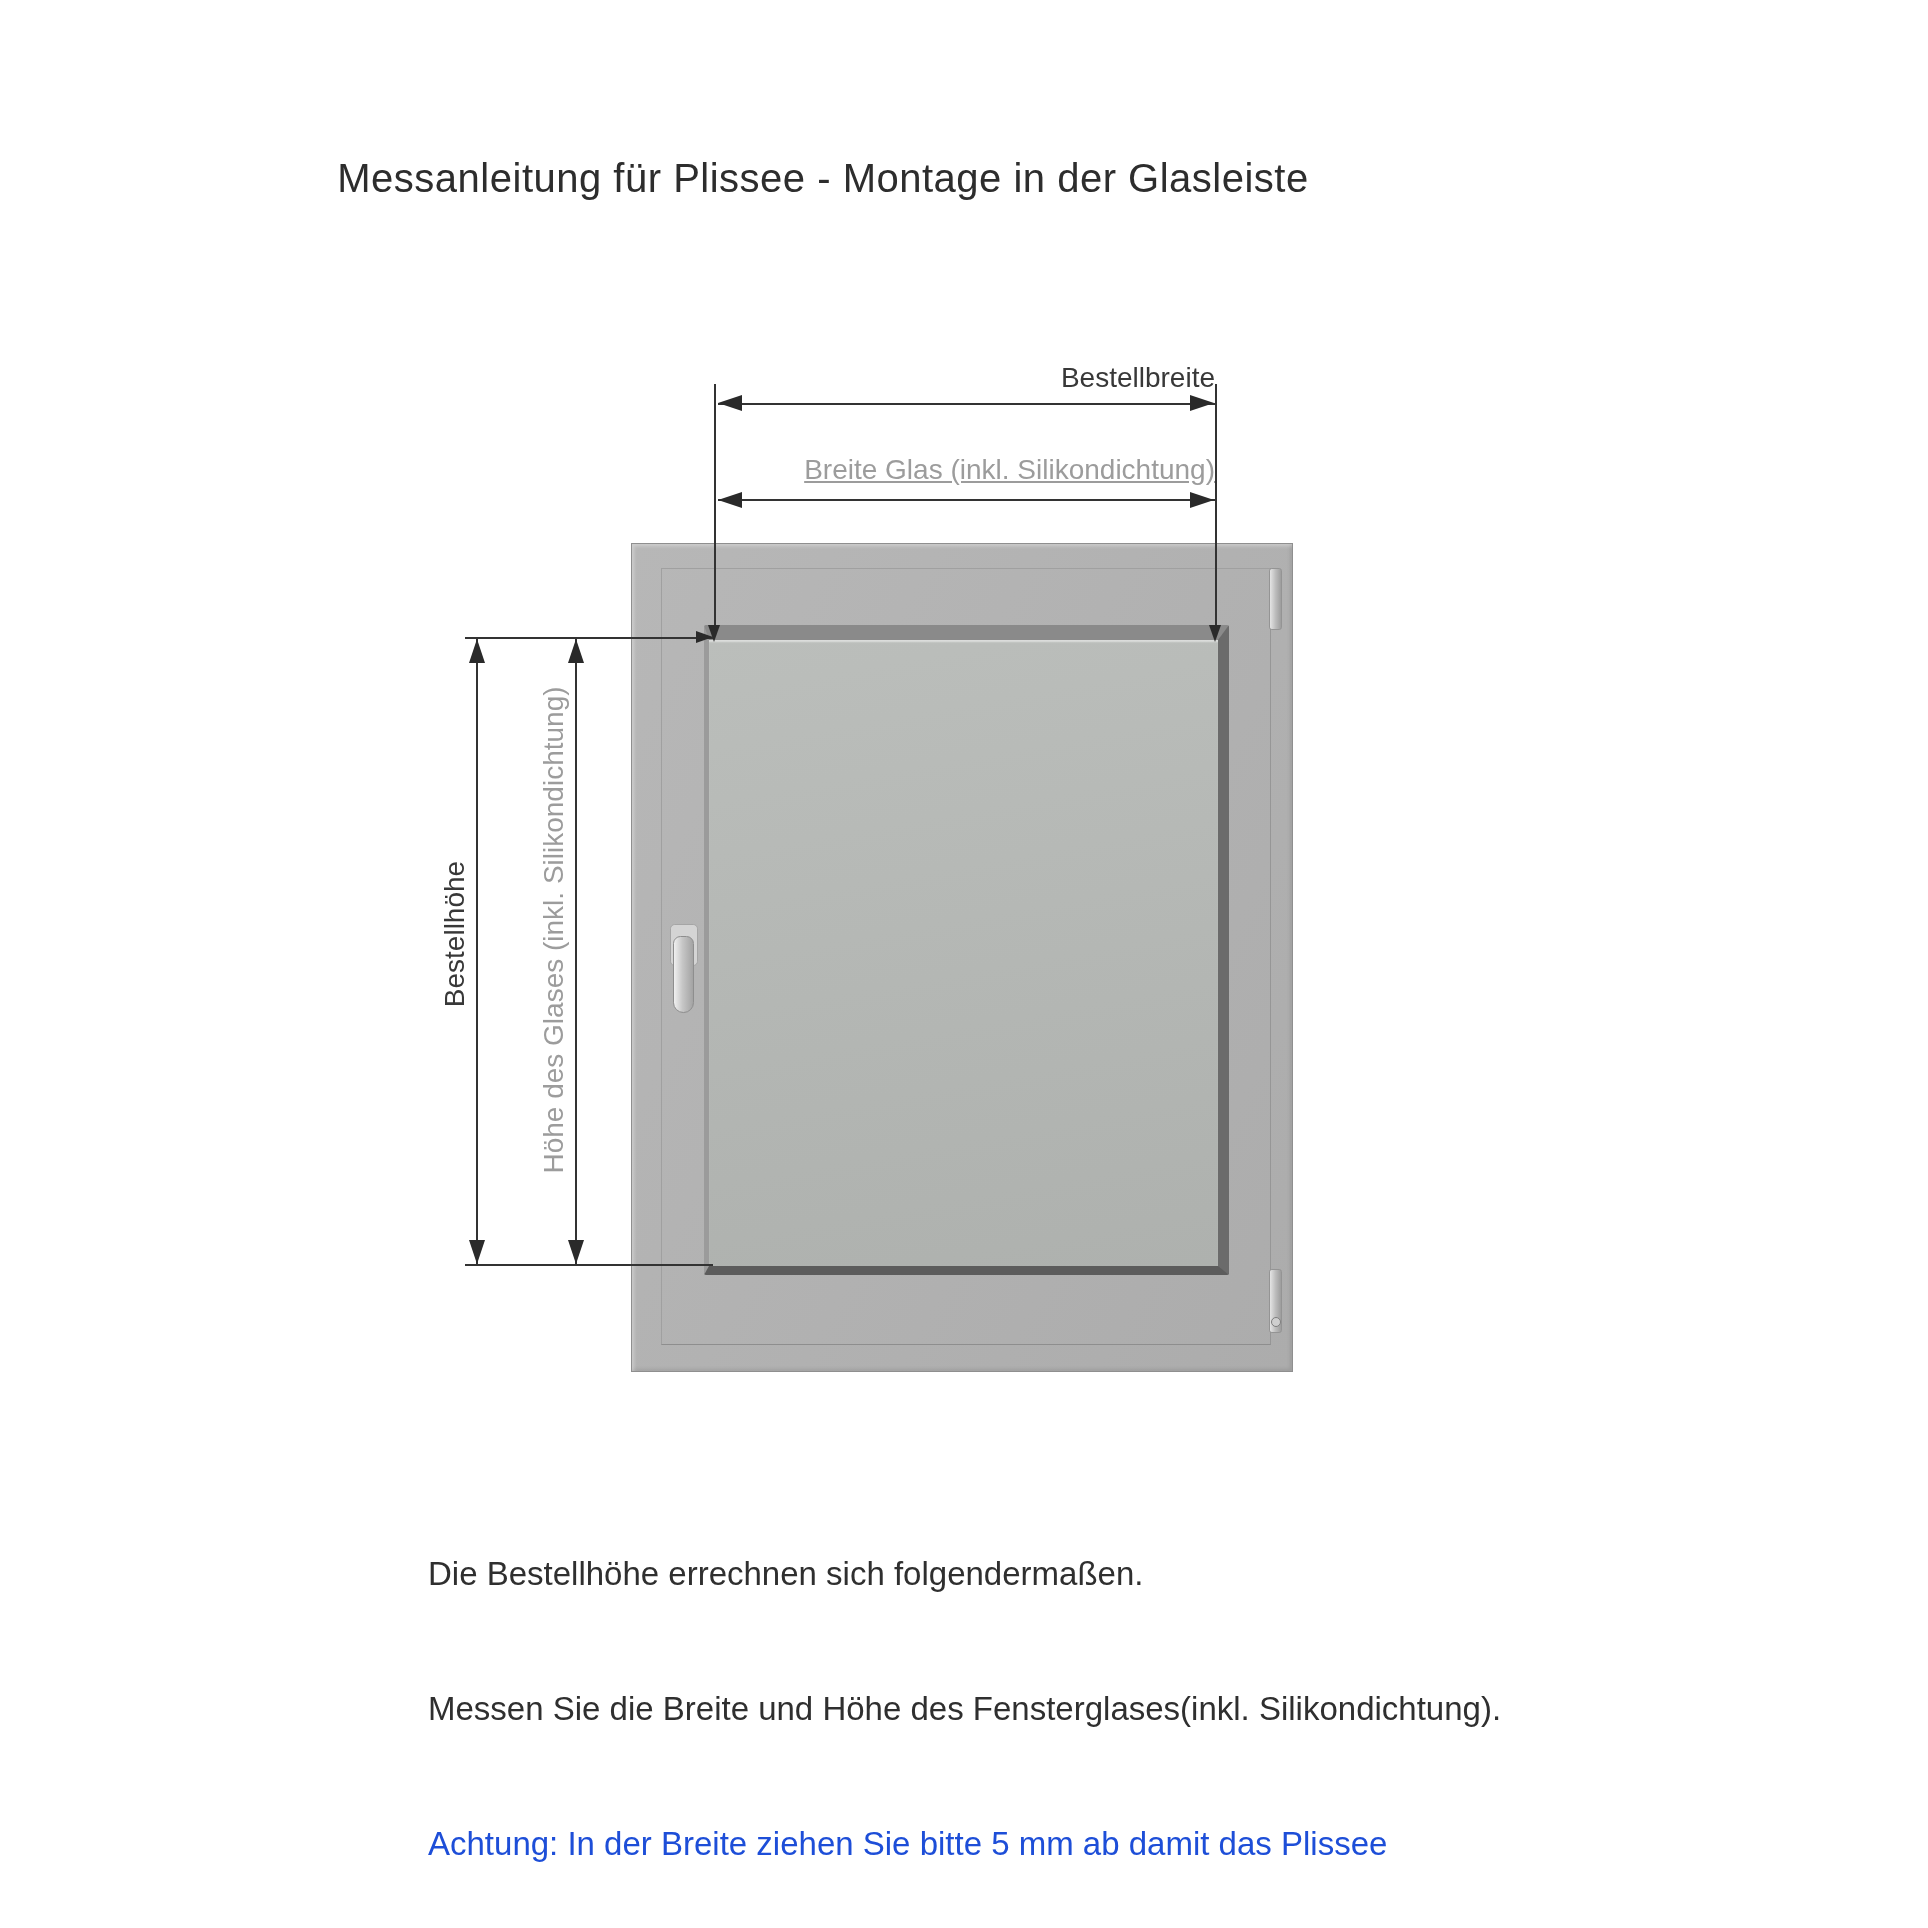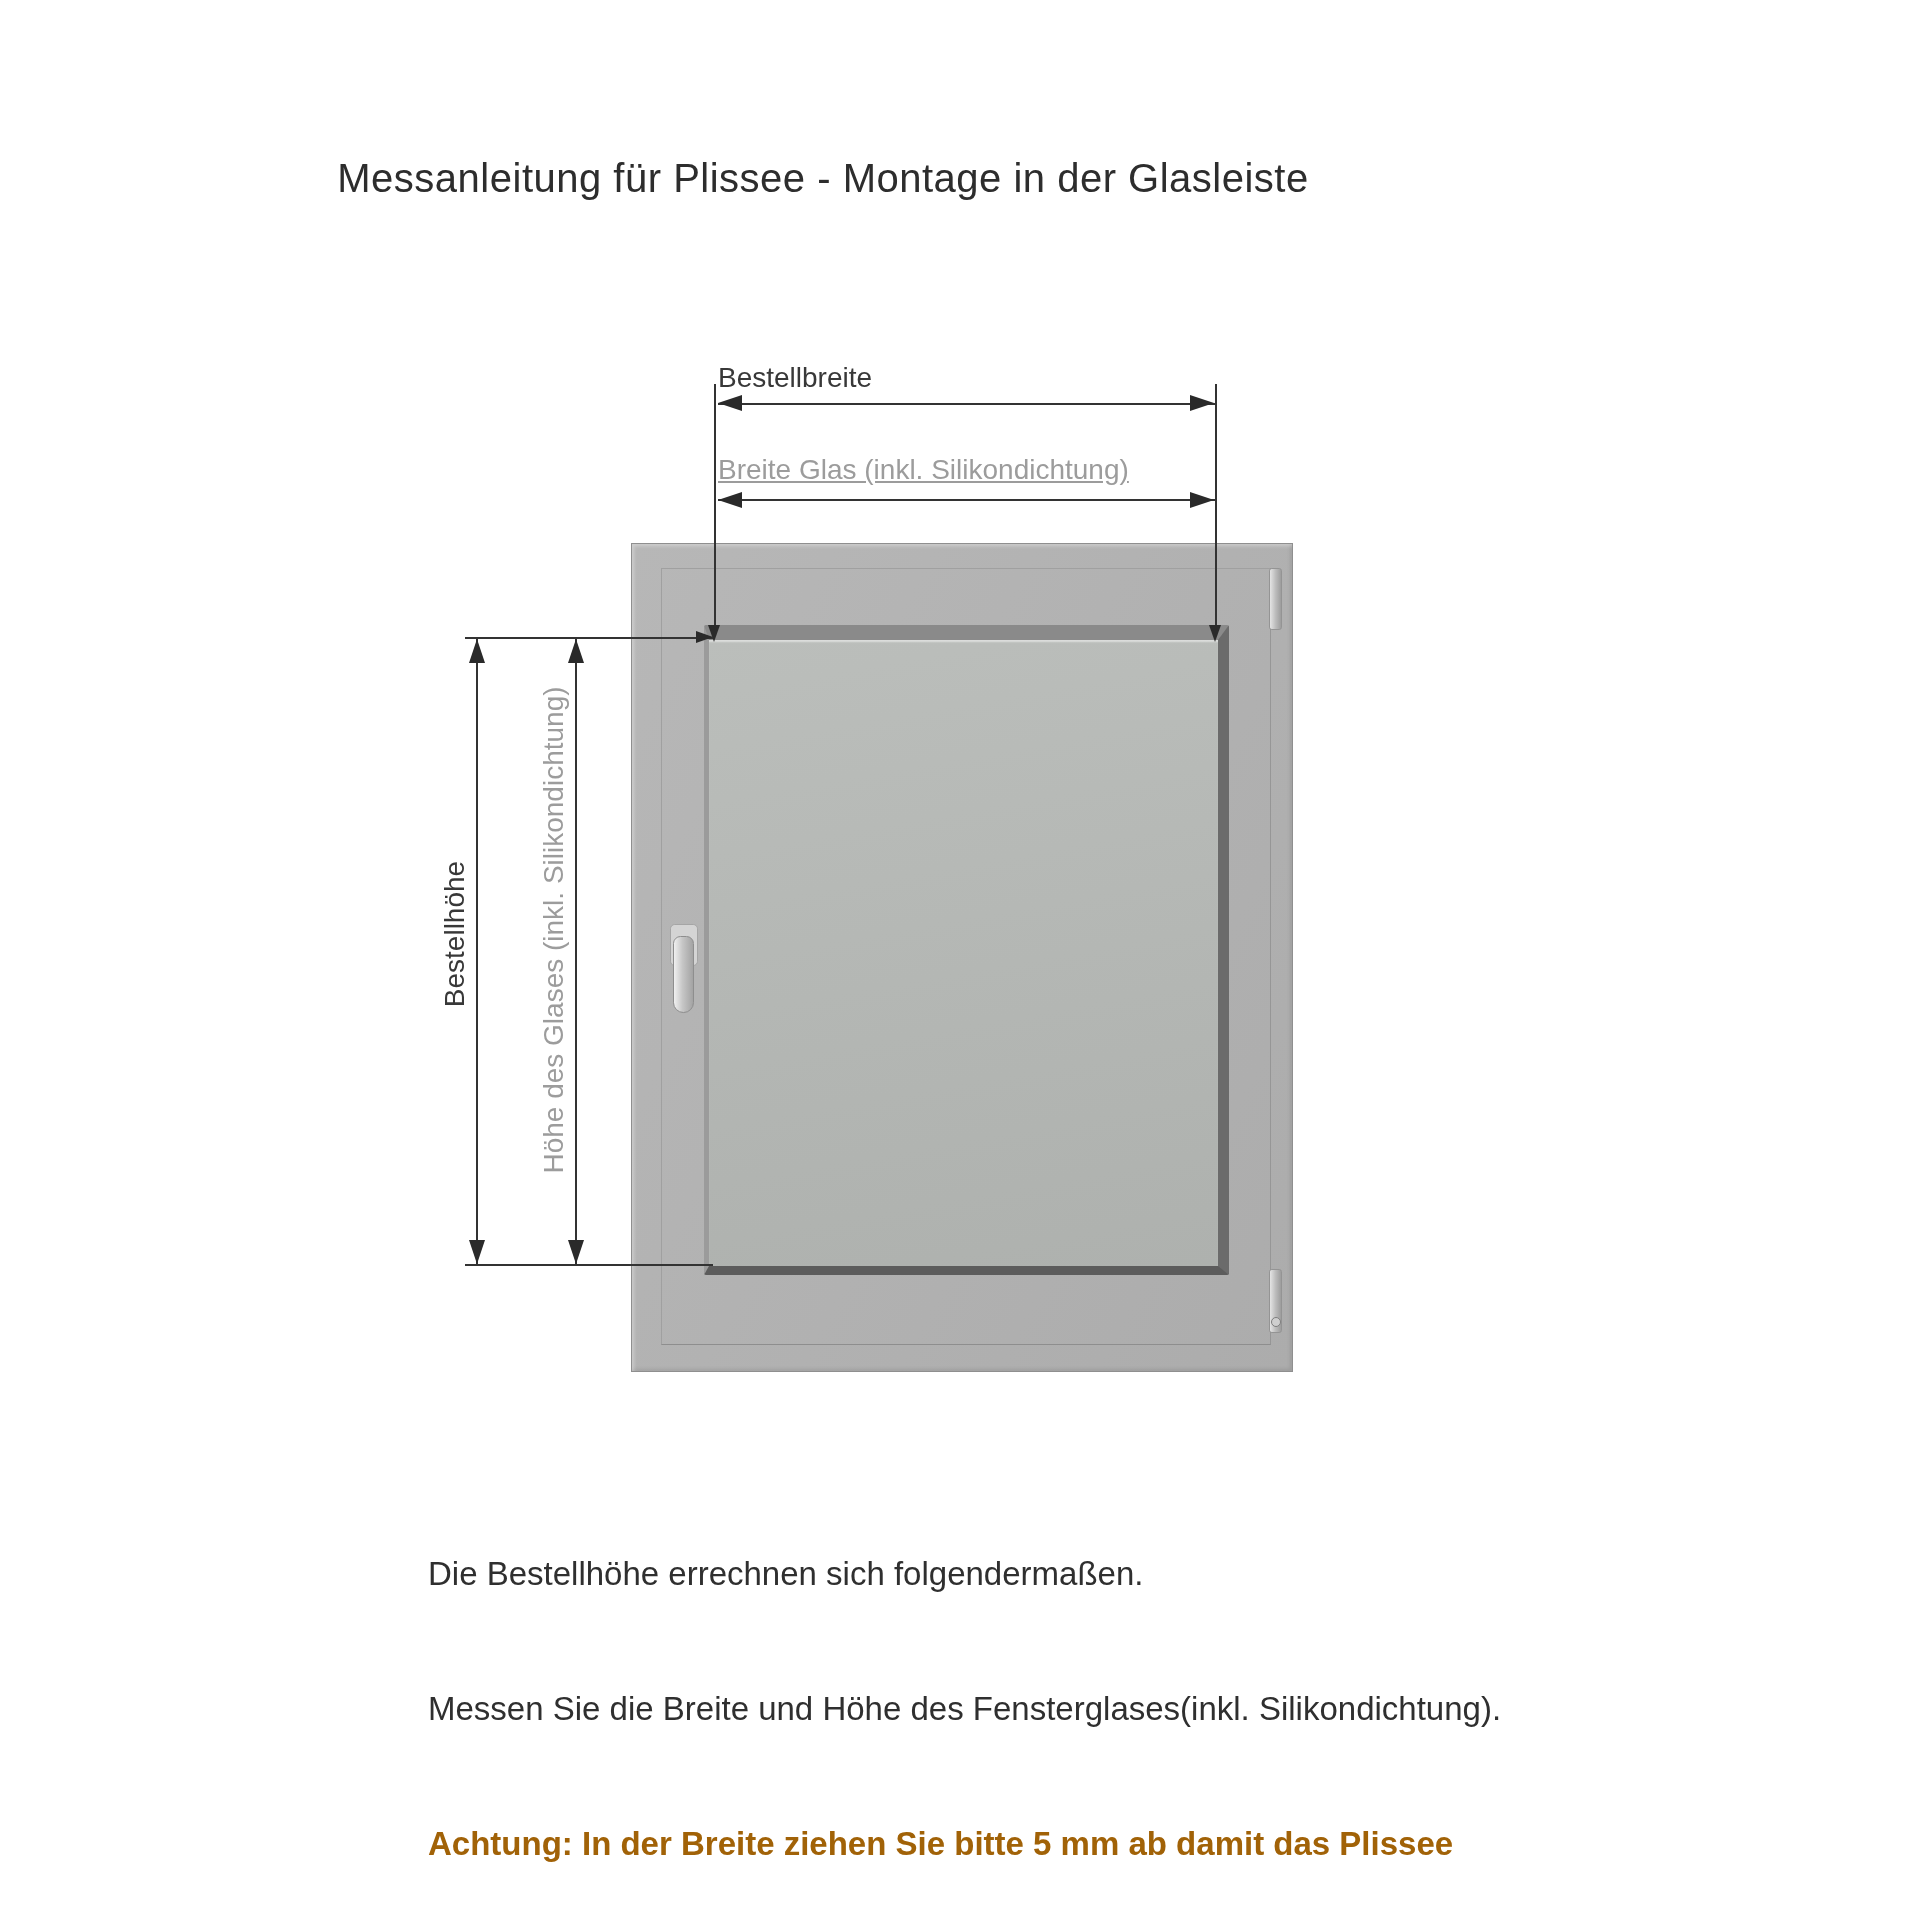--- a/index.html
+++ b/index.html
@@ -4,25 +4,25 @@
 <style>
   html,body{margin:0;padding:0;background:#ffffff;}
   #page{position:relative;width:1646px;height:1928px;background:#ffffff;overflow:hidden;
         font-family:"Liberation Sans",sans-serif;color:#2f2f2f;}
   .abs{position:absolute;}
   
   .title{left:0;right:0;top:156px;text-align:center;font-size:40px;letter-spacing:0.5px;color:#2d2d2d;}
   .dim-label{font-size:28px;white-space:nowrap;}
   .dim-label.dark{color:#383838;}
   .dim-label.muted{color:#9c9c9c;}
-  .hlabel{left:718px;width:497px;text-align:left;}
+  .hlabel{left:718px;width:497px;text-align:right;}
   .vlabel{transform:translate(-50%,-50%) rotate(-90deg);transform-origin:center;}
   .textblock{left:428px;top:1461px;width:1318px;font-size:33px;line-height:45px;white-space:pre-wrap;}
   .tline{height:45px;}
-  .tline.red{color:#a16207;font-weight:bold;}
+  .tline.red{color:#1d4ed8;}
   
   .dline{background:#333333;}
   .h2{height:1.9px;}
   .w2{width:1.9px;}
   .ah{width:0;height:0;}
   .ah.l{border-top:8.5px solid transparent;border-bottom:8.5px solid transparent;border-right:24.5px solid #2a2a2a;}
   .ah.r{border-top:8.5px solid transparent;border-bottom:8.5px solid transparent;border-left:24.5px solid #2a2a2a;}
   .ah.u{border-left:8.5px solid transparent;border-right:8.5px solid transparent;border-bottom:24.5px solid #2a2a2a;}
   .ah.d{border-left:8.5px solid transparent;border-right:8.5px solid transparent;border-top:24.5px solid #2a2a2a;}
   .ah.sd{border-left:6.6px solid transparent;border-right:6.6px solid transparent;border-top:17px solid #2a2a2a;}

